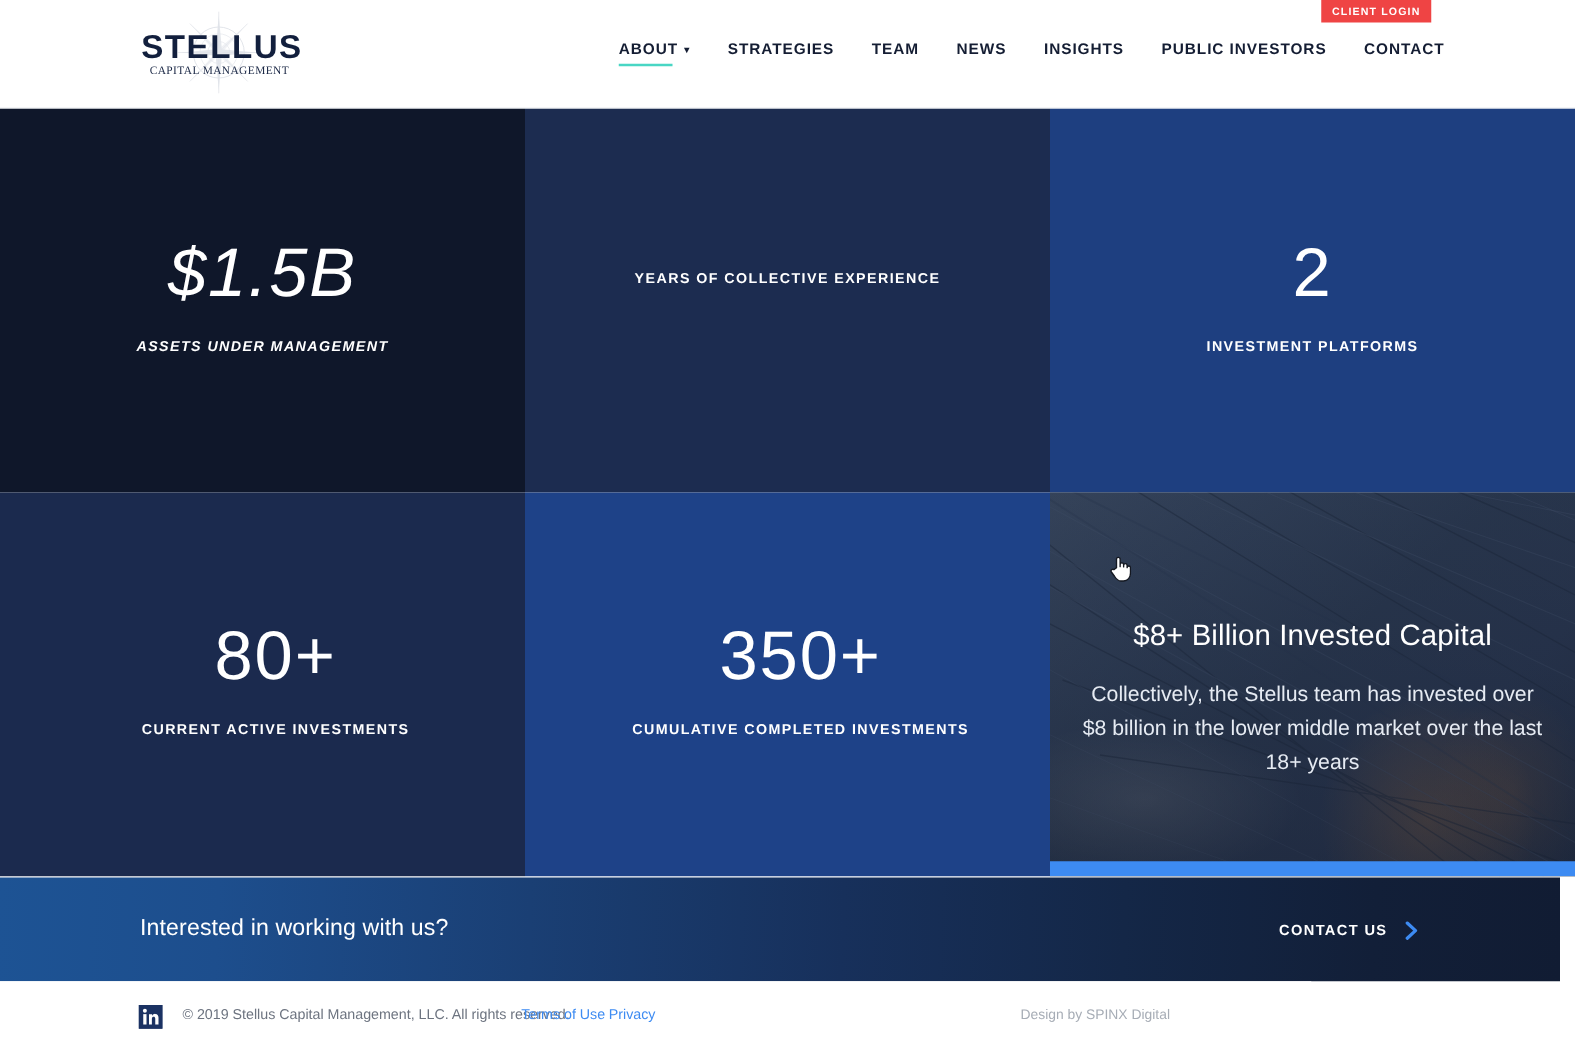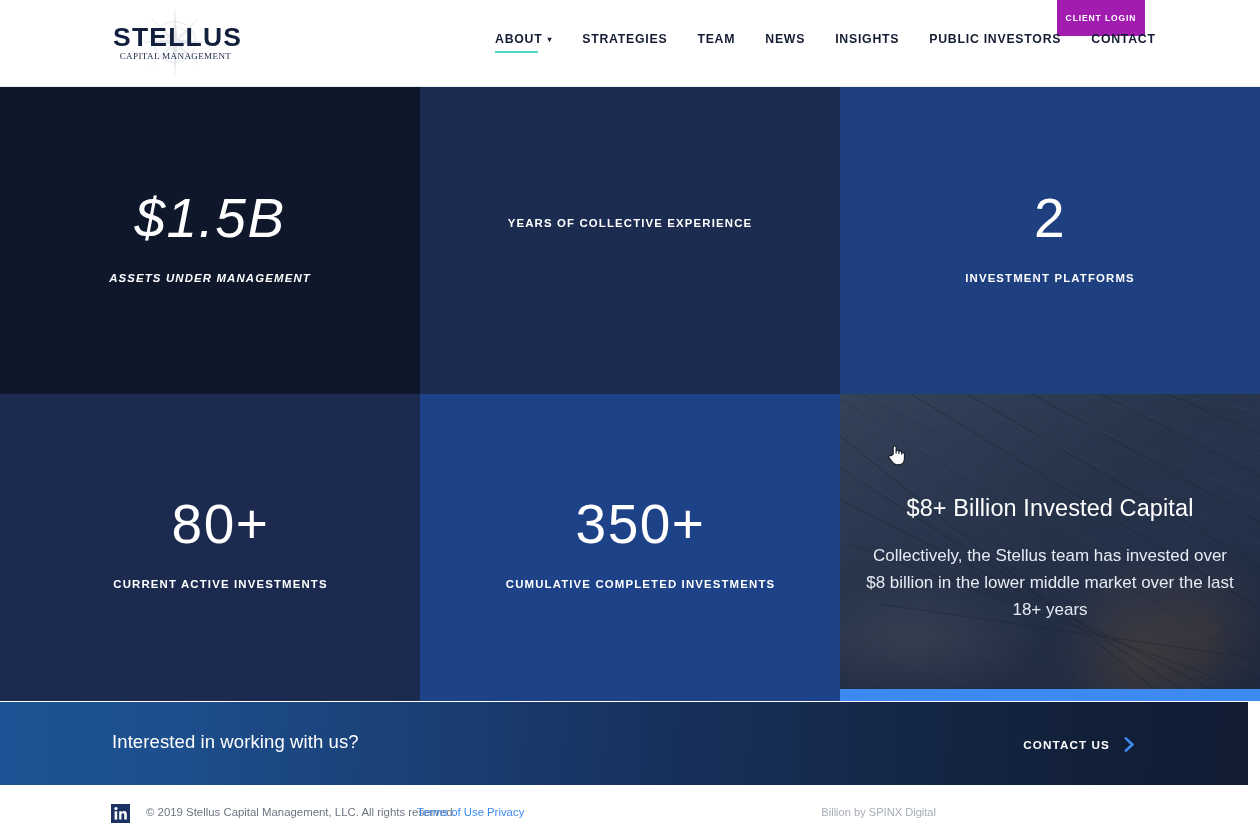--- a/index.html
+++ b/index.html
@@ -28,22 +28,22 @@
     height: 87px;
     background: #ffffff;
     border-bottom: 1px solid #e9ecef;
   }
 
   .client-login {
     position: absolute;
     top: 0;
     left: 1057px;
     width: 88px;
-    height: 36px;
-    background: #a21caf;
+    height: 18px;
+    background: #ef4444;
     color: #ffffff;
     font-size: 8.5px;
     font-weight: bold;
     letter-spacing: 0.9px;
     display: flex;
     align-items: center;
     justify-content: center;
     cursor: pointer;
     user-select: none;
   }
@@ -502,16 +502,16 @@
       <svg width="19" height="19" viewBox="0 0 19 19">
         <rect width="19" height="19" fill="#1b3263"></rect>
         <rect x="3.6" y="7.3" width="2.6" height="8.3" fill="#ffffff"></rect>
         <circle cx="4.9" cy="4.5" r="1.6" fill="#ffffff"></circle>
         <path d="M8.2 7.3 h2.5 v1.2 a2.8 2.8 0 0 1 2.5 -1.4 c2.0 0 2.6 1.3 2.6 3.3 v5.2 h-2.6 v-4.6 c0 -1.1 -0.4 -1.7 -1.3 -1.7 c-0.9 0 -1.4 0.6 -1.4 1.8 v4.5 h-2.3 z" fill="#ffffff"></path>
       </svg>
     </div>
     <div class="copyright">© 2019 Stellus Capital Management, LLC. All rights reserved.</div>
     <div class="foot-link" id="foot-link-0">Terms of Use</div>
     <div class="foot-link" id="foot-link-1">Privacy</div>
-    <div class="credit">Billion by SPINX Digital</div>
+    <div class="credit">Design by SPINX Digital</div>
   </footer>
 
 </div>
 
 </body></html>

